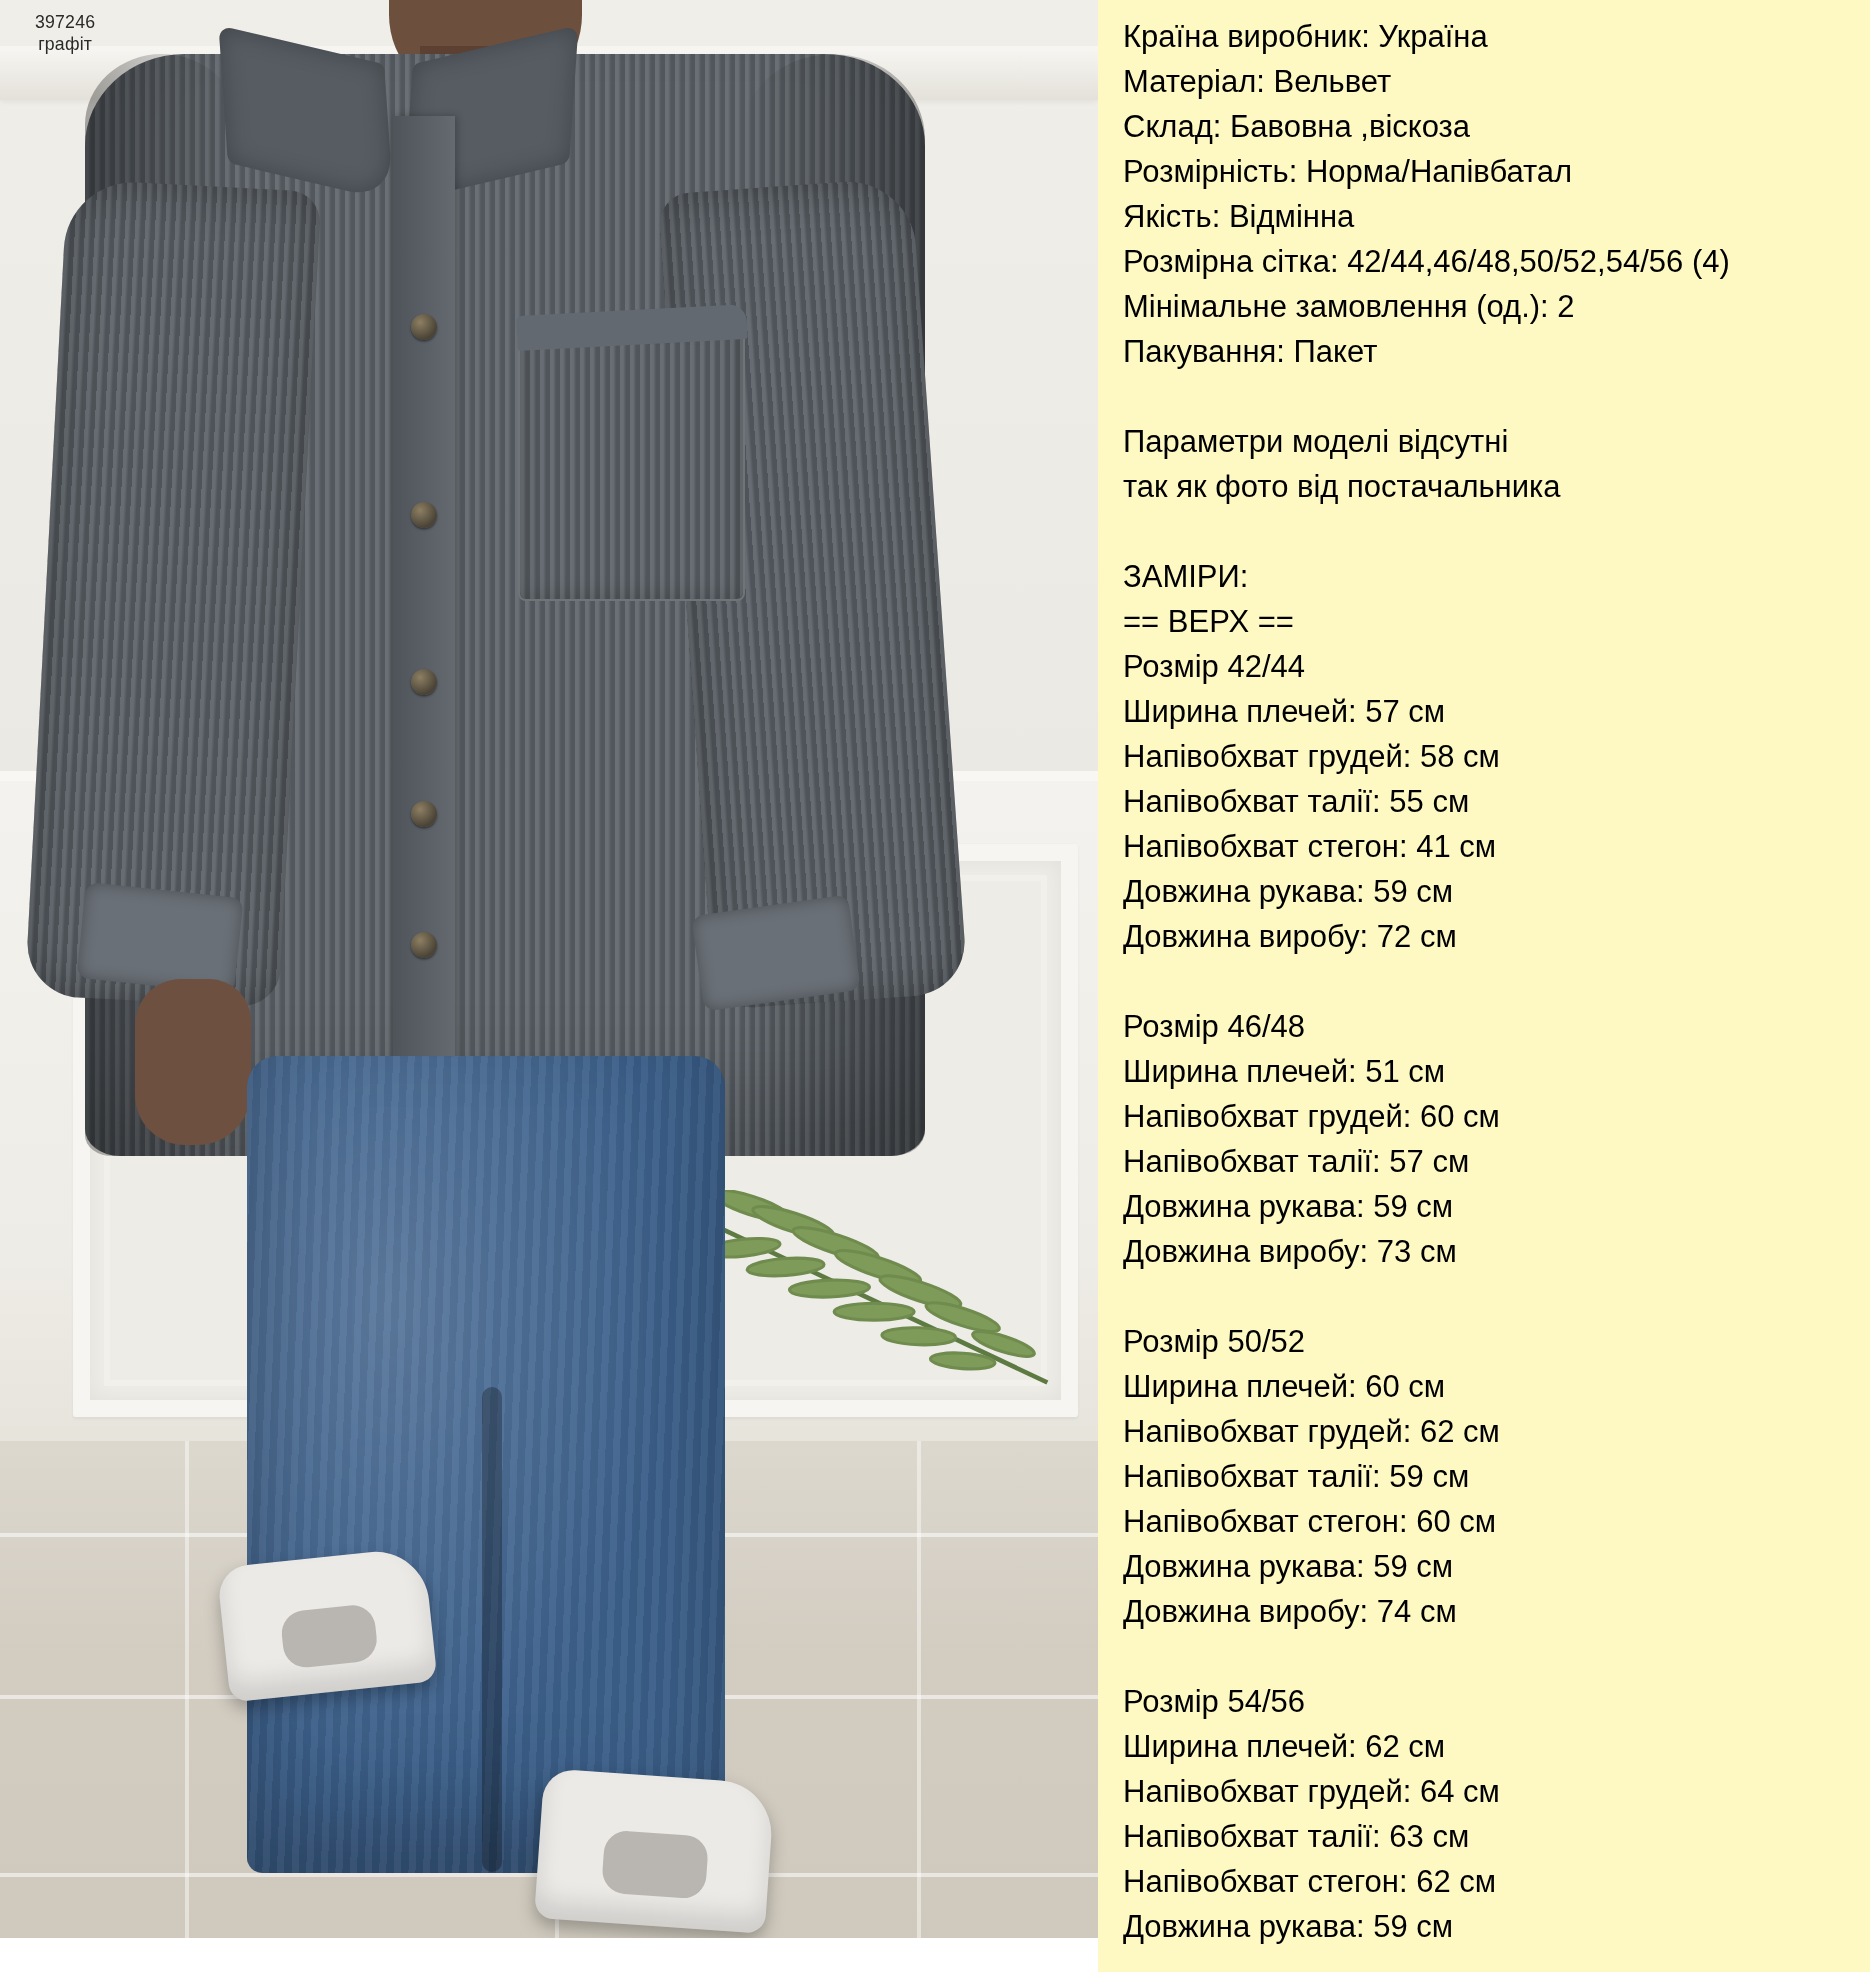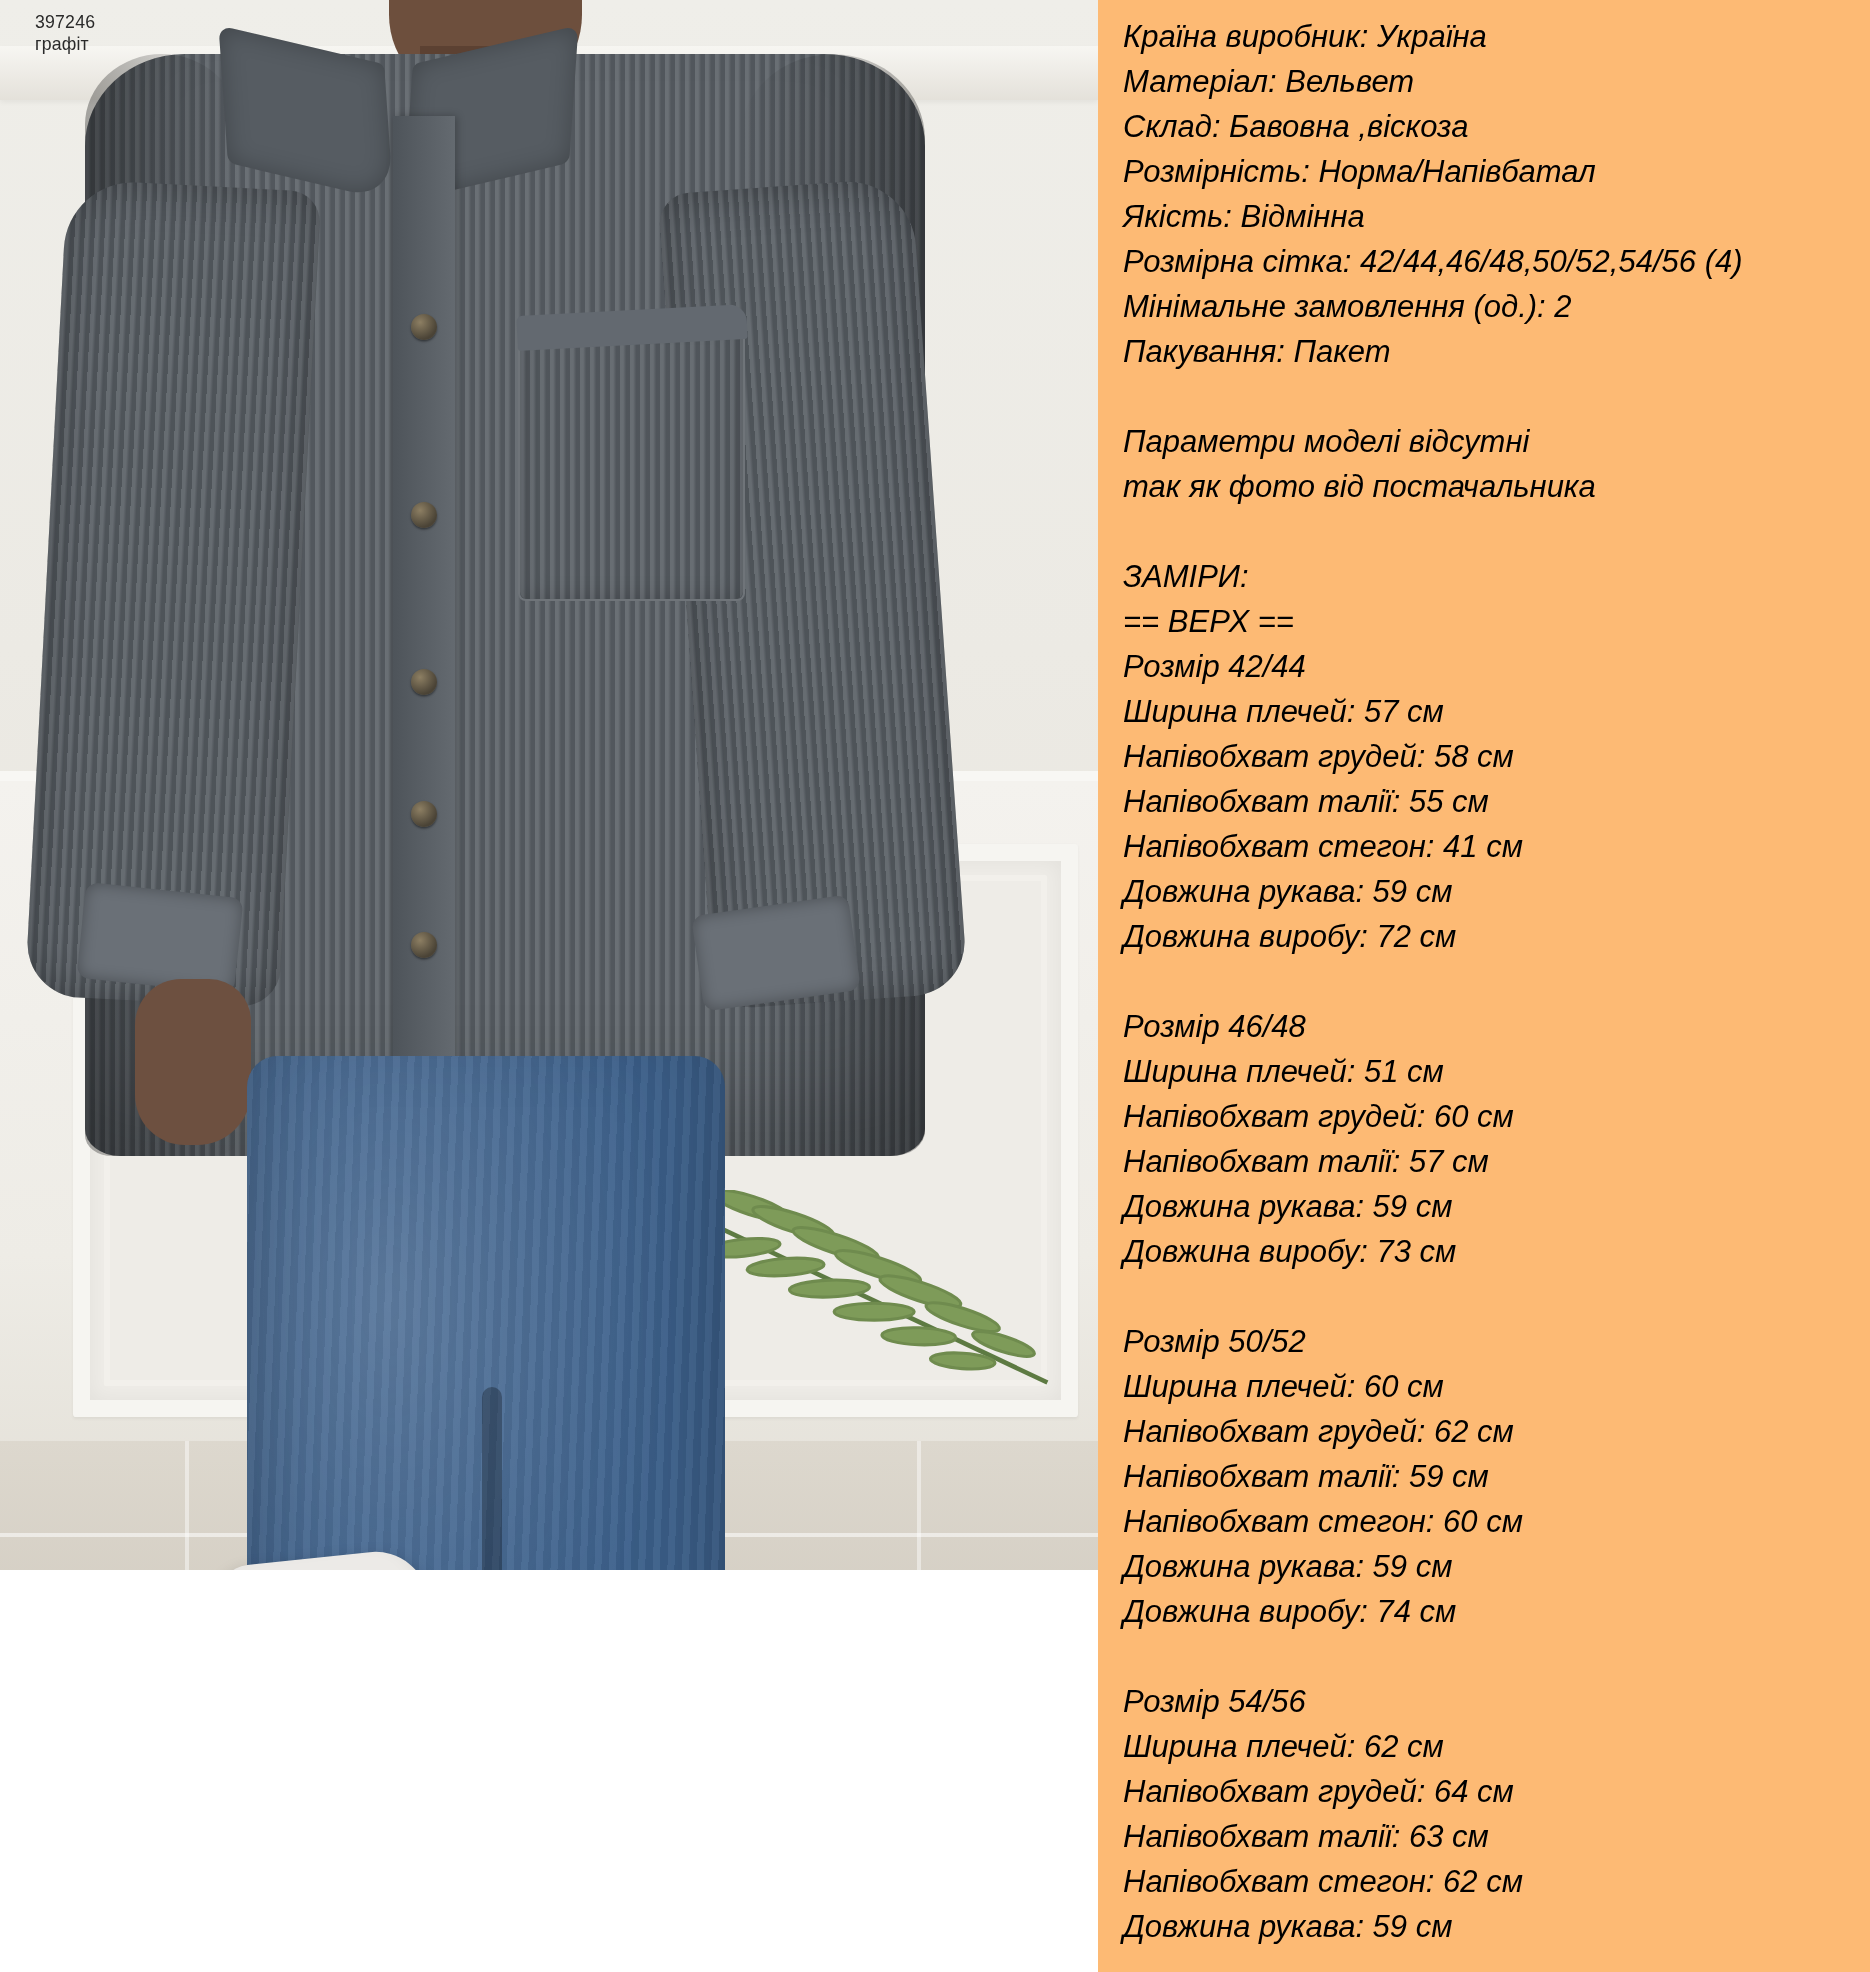--- a/index.html
+++ b/index.html
@@ -19,24 +19,25 @@
     background: #ffffff;
     overflow: hidden;
     display: flex;
     flex-direction: row;
   }
 
   
   .photo-pane {
     position: relative;
     width: 1098px;
-    height: 1570px;
+    height: 1938px;
     overflow: hidden;
     background: #0ea5e9;
     flex: 0 0 1098px;
+    text-align: center;
   }
 
   
   .wall {
     position: absolute;
     left: 0; top: 0;
     width: 100%;
     height: 1441px;
     background: linear-gradient(180deg,#efeee9 0%, #eceae4 45%, #e7e4dd 100%);
   }
@@ -265,24 +266,23 @@
     font-size: 17.7px;
     line-height: 1.28;
     color: #2a2a2a;
     letter-spacing: 0.2px;
   }
 
   
   .spec-pane {
     position: relative;
     flex: 1 1 auto;
-    background: #fdba74;
+    background: #fef9c3;
     padding: 14px 23px 0 25px;
     box-sizing: border-box;
-    font-style: italic;
   }
   .spec-line {
     font-family: "Liberation Sans", sans-serif;
     font-size: 31px;
     line-height: 45px;
     color: #000000;
     white-space: pre;
     letter-spacing: 0px;
   }
   .spec-gap { height: 45px; }

